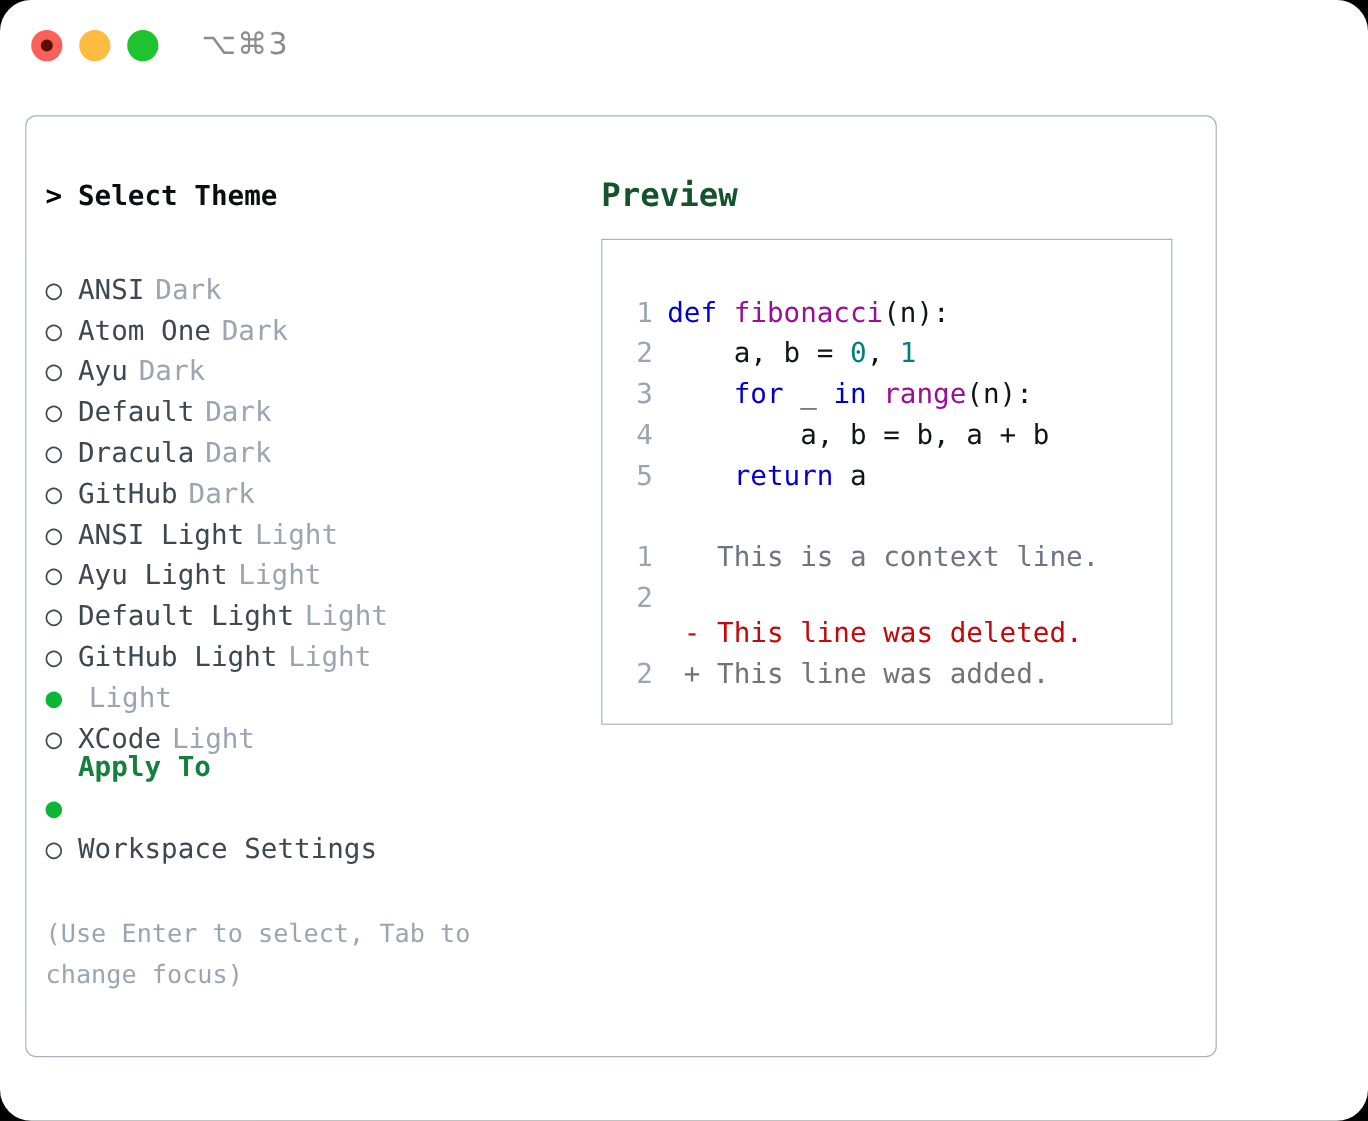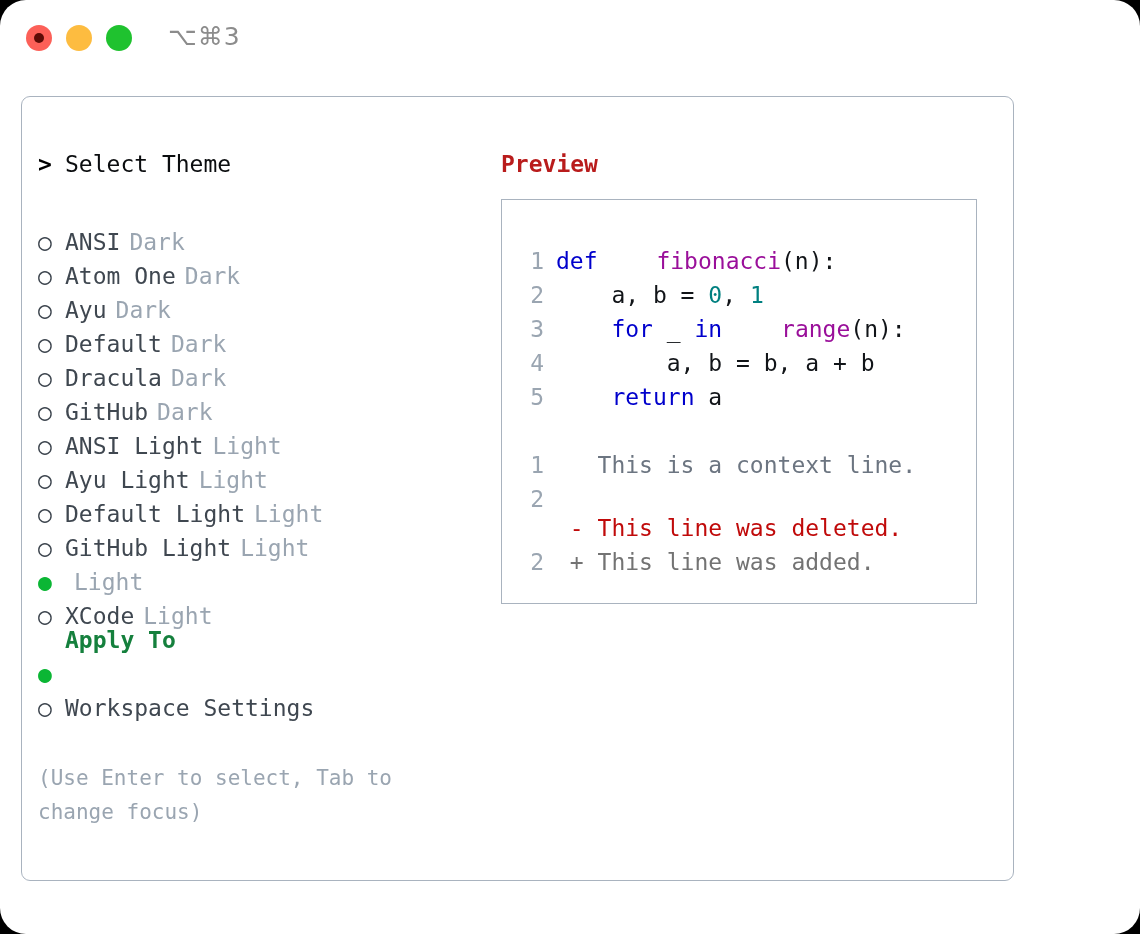--- a/index.html
+++ b/index.html
@@ -97,21 +97,21 @@
     display: inline-block;
     width: 27px;
     flex: none;
     color: #3f4750;
     font-size: 23px;
   }
   .marker.dot-selected { color: #0bb634; }
   .marker.prompt { color: #000000; font-weight: bold; }
   .section-title {
     color: #0b0d0f;
-    font-weight: normal;
+    font-weight: bold;
     font-size: 23px;
   }
   .theme-name { color: #3f4750; }
   .theme-name.selected { color: #14b33a; }
   .theme-kind {
     color: #9aa5b1;
     margin-left: 9px;
     margin-top: 44px;
   }
   .apply-label {
@@ -131,23 +131,23 @@
     white-space: pre-wrap;
   }
   
   .right-col {
     position: absolute;
     left: 479px;
     top: 50px;
     width: 490px;
   }
   .preview-title {
-    font-size: 23px;
+    font-size: 27px;
     font-weight: bold;
-    color: #b91c1c;
+    color: #14532d;
     line-height: 34px;
   }
   .preview-box {
     margin-top: 18px;
     width: 476px;
     height: 405px;
     border: 1.6px solid #a9b3bf;
     box-sizing: border-box;
     background: #ffffff;
     padding: 44px 0 0 14px;
@@ -161,21 +161,21 @@
   .lineno {
     display: inline-block;
     width: 28px;
     text-align: right;
     color: #9aa5b1;
     flex: none;
     margin-right: 12px;
   }
   .blank-line { height: 34px; }
   .tok-kw   { color: #0000cc; }
-  .tok-fn   { color: #9a0f9a; margin-left: 45px; }
+  .tok-fn   { color: #9a0f9a; }
   .tok-num  { color: #008080; }
   .tok-txt  { color: #111418; }
   .diff-ctx { color: #6c7581; }
   .diff-del { color: #c00a0a; margin-top: 29px; }
   .diff-add { color: #737373; }
 </style>
 </head>
 <body>
 
 <div class="window">

